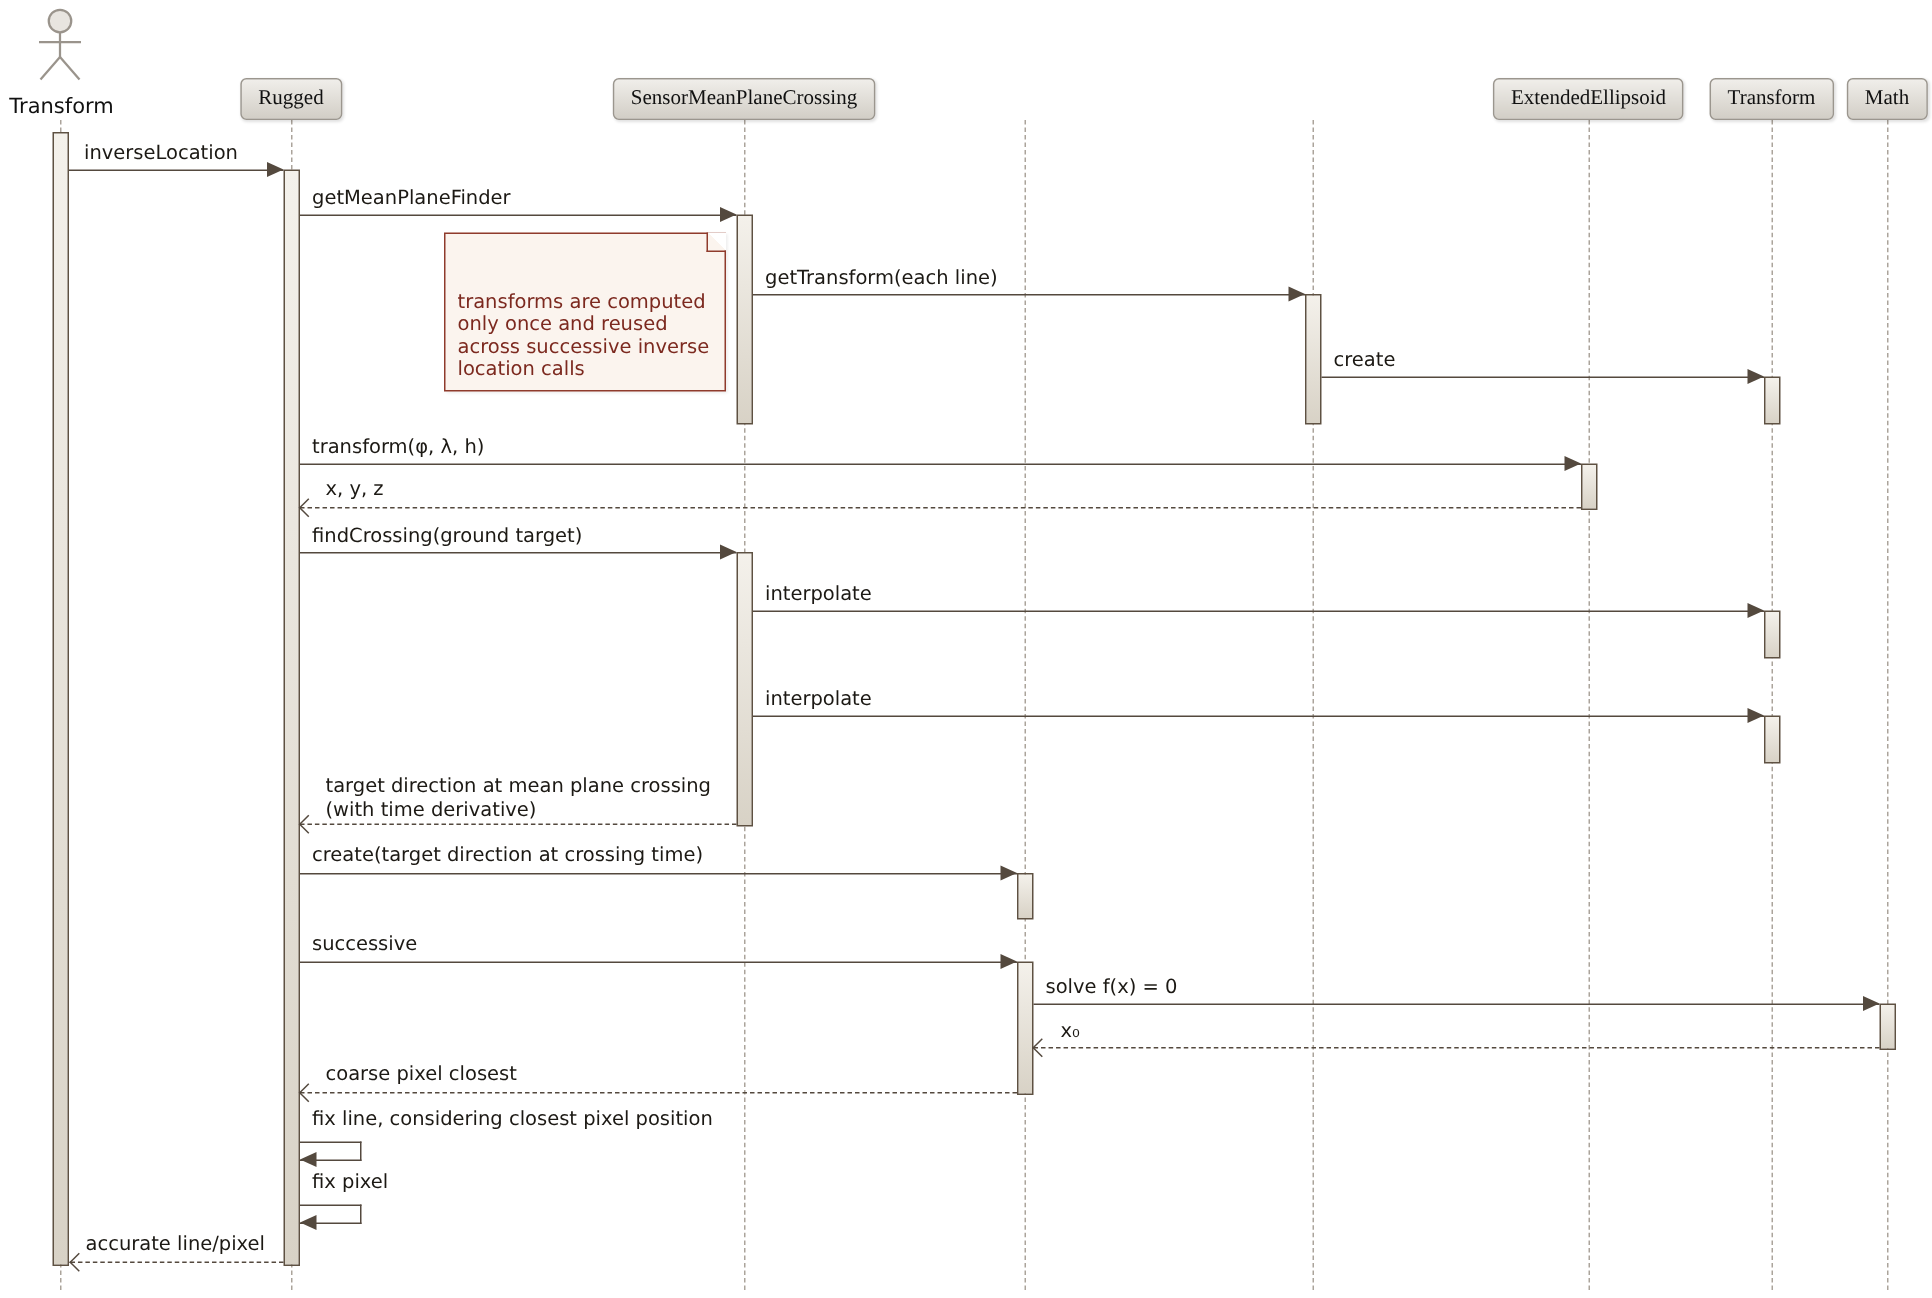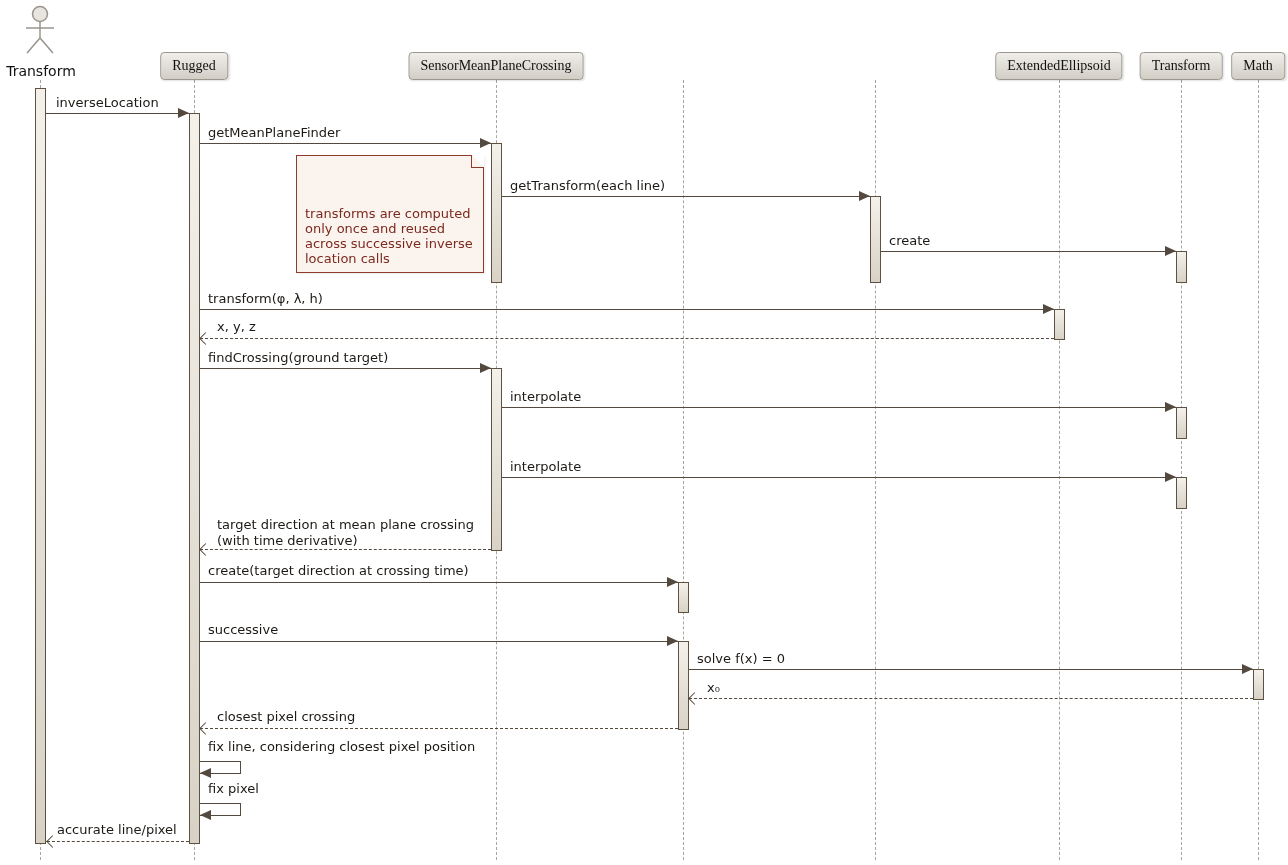--- a/index.html
+++ b/index.html
@@ -30,21 +30,21 @@
   }
   .msg-label{position:absolute;font-size:13px;line-height:16px;white-space:pre-line;color:var(--text);}
   .line{position:absolute;height:0;border-top:1px solid var(--arrow);}
   .line.dashed{border-top-style:dashed;}
   .arr-r{position:absolute;width:0;height:0;border-top:5px solid transparent;border-bottom:5px solid transparent;border-left:11px solid var(--arrow);}
   .arr-l{position:absolute;width:0;height:0;border-top:5px solid transparent;border-bottom:5px solid transparent;border-right:11px solid var(--arrow);}
   .chev-l{position:absolute;width:8px;height:8px;border-left:1.6px solid var(--arrow);border-bottom:1.6px solid var(--arrow);transform:rotate(45deg);}
   .selfloop{position:absolute;width:40px;height:11px;border:1px solid var(--arrow);border-left:none;}
   .note{
     position:absolute;background:var(--note-bg);border:1px solid var(--note-border);
-    color:var(--note-text);font-size:13px;line-height:15px;padding:20px 8px 6px 8px;
+    color:var(--note-text);font-size:13px;line-height:15px;padding:8px 8px 6px 8px;
     white-space:pre-line;box-shadow:1px 1px 2px rgba(0,0,0,.08);
   }
   .note-fold{
     position:absolute;top:-1px;right:-1px;width:12px;height:12px;
     background:linear-gradient(225deg,#ffffff 50%,var(--note-bg) 50%);
     border-left:1px solid var(--note-border);border-bottom:1px solid var(--note-border);
   }
   .actor-label{position:absolute;font-size:14px;text-align:center;color:#111;}
 </style>
 </head>
@@ -176,21 +176,21 @@
     <div class="arr-r" style="left:1242px;top:664px"></div>
   </div>
 
   <div>
     <div class="msg-label" style="left:707px;top:680px">x₀</div>
     <div class="line dashed" style="left:689px;top:698px;width:564px"></div>
     <div class="chev-l" style="left:690px;top:694px"></div>
   </div>
 
   <div>
-    <div class="msg-label" style="left:217px;top:709px">closest pixel crossing</div>
+    <div class="msg-label" style="left:217px;top:709px">coarse pixel closest</div>
     <div class="line dashed" style="left:200px;top:728px;width:478px"></div>
     <div class="chev-l" style="left:201px;top:724px"></div>
   </div>
 
   <div>
     <div class="msg-label" style="left:208px;top:739px">fix line, considering closest pixel position</div>
     <div class="selfloop" style="left:200px;top:761px"></div>
     <div class="arr-l" style="left:200px;top:768px"></div>
   </div>
 

